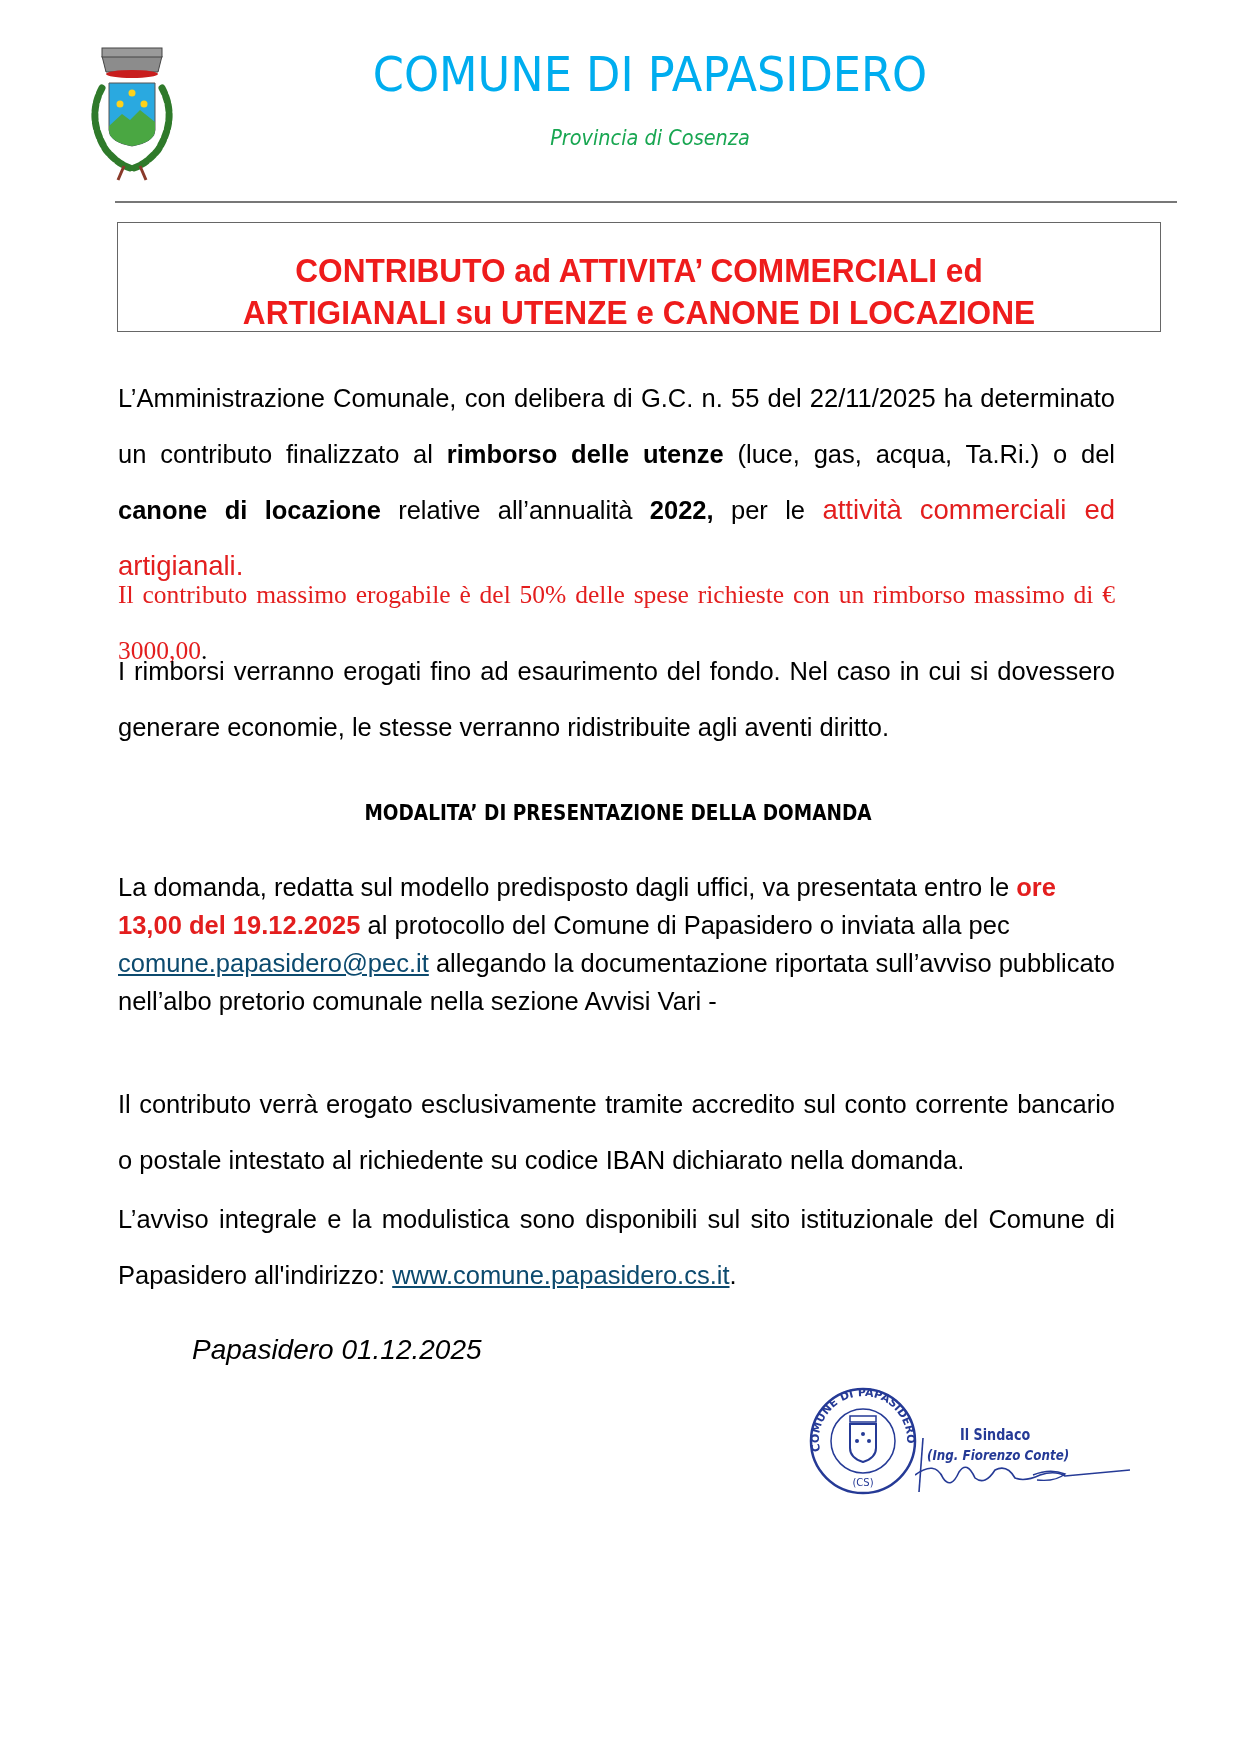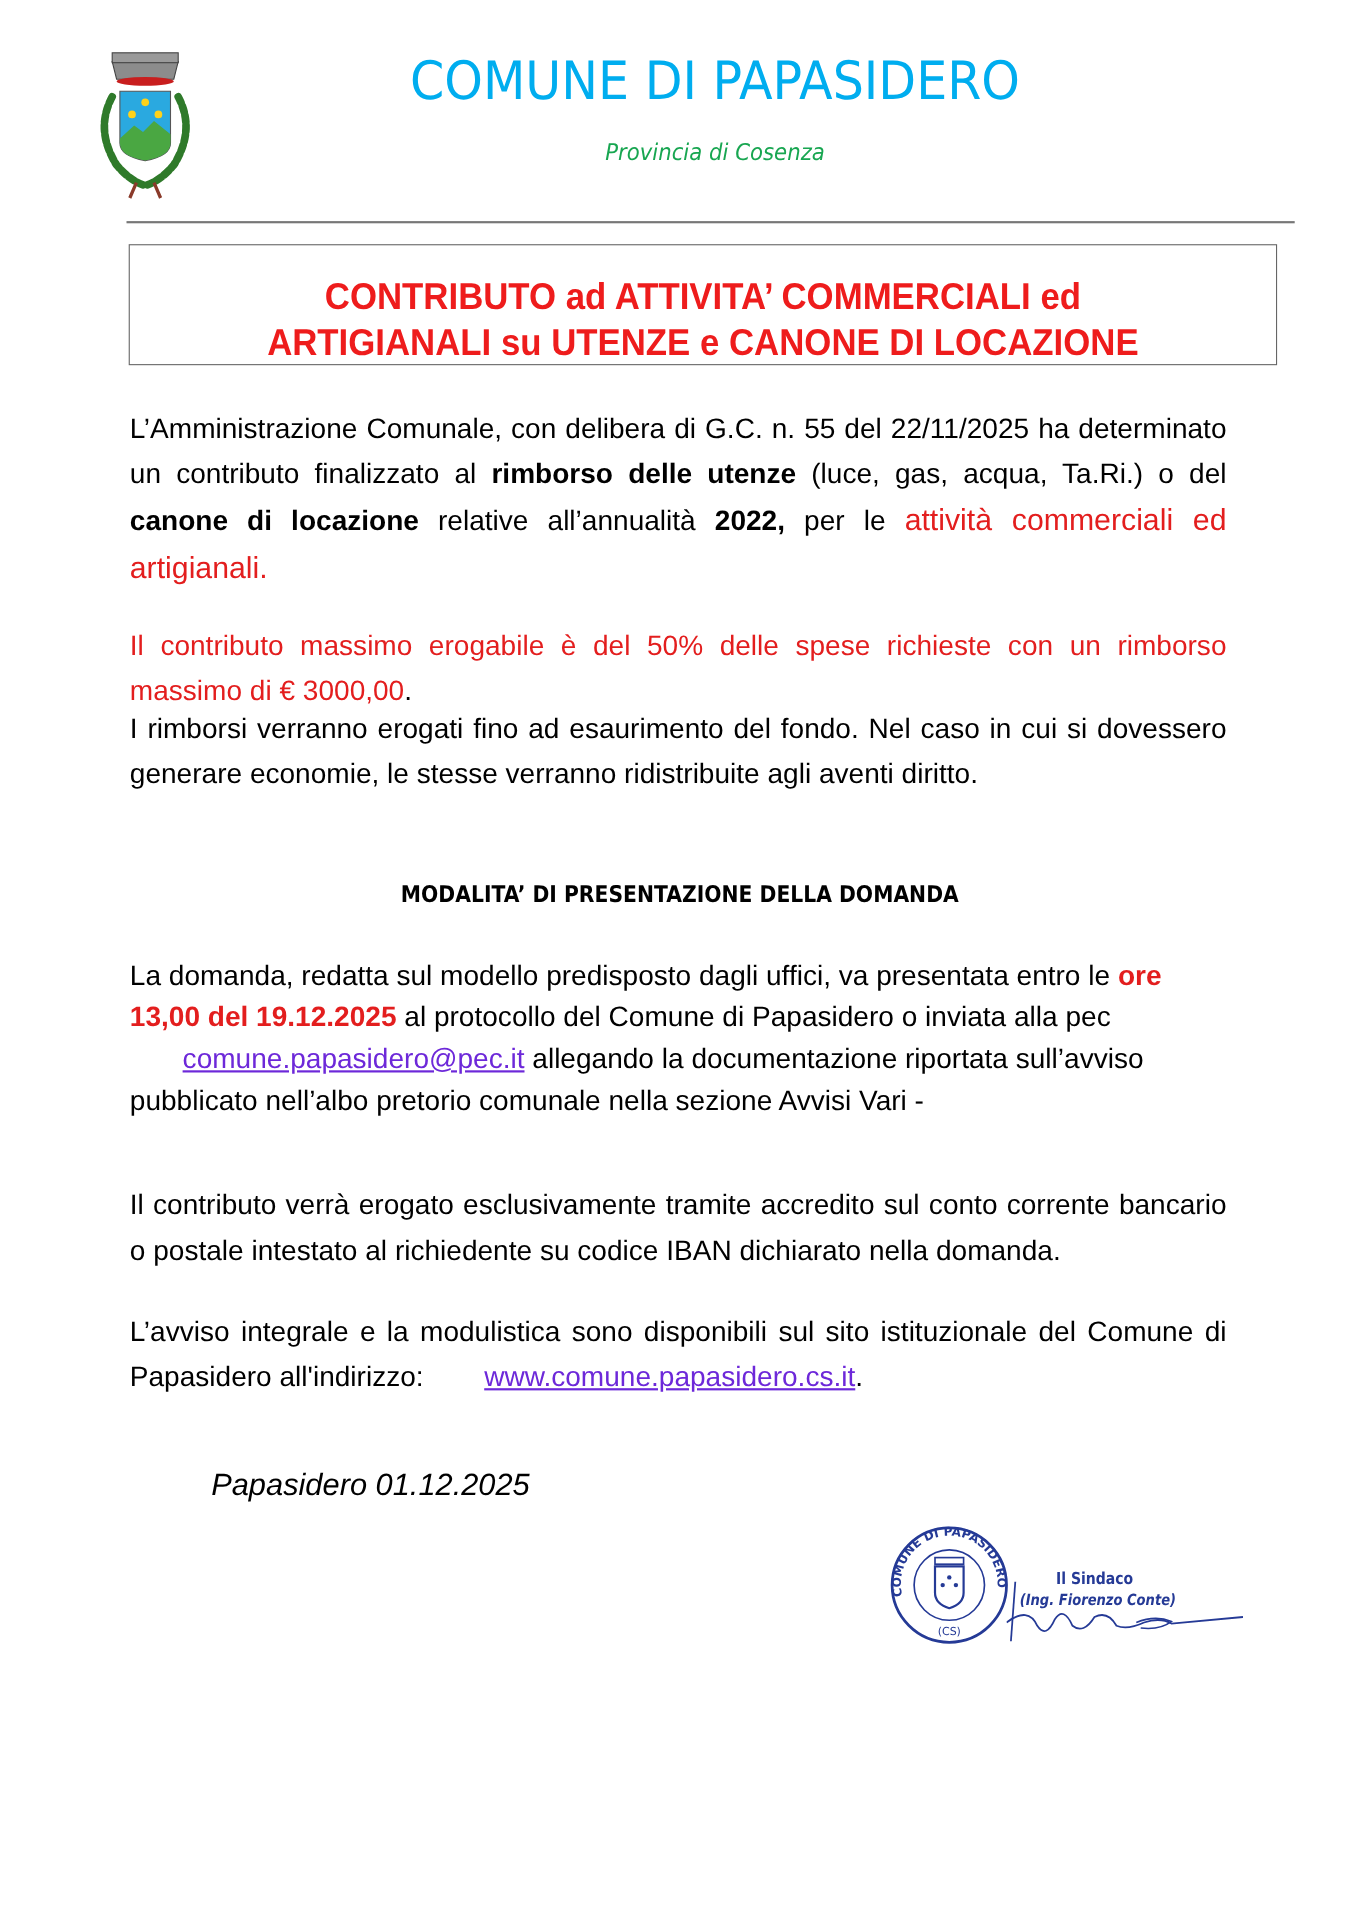--- a/index.html
+++ b/index.html
@@ -4,32 +4,32 @@
   <style>
     html, body { margin: 0; padding: 0; background: #ffffff; }
     body { width: 1241px; height: 1755px; position: relative; overflow: hidden; font-family: "Liberation Sans", sans-serif; color: #000; }
     .logo { position: absolute; left: 72px; top: 38px; width: 120px; height: 146px; }
     .header-title { position: absolute; left: 300px; top: 50px; width: 700px; text-align: center; font-family: "DejaVu Sans", sans-serif; font-size: 48px; color: #00adef; letter-spacing: 0px; transform: scaleX(0.93); transform-origin: center; line-height: 1; }
     .header-sub { position: absolute; left: 300px; top: 126px; width: 700px; text-align: center; font-family: "DejaVu Sans", sans-serif; font-style: italic; font-size: 21px; color: #18a651; transform: scaleX(0.92); transform-origin: center; }
     .rule { position: absolute; left: 115px; top: 201px; width: 1062px; height: 0; border-top: 2px solid #777; }
     .title-box { position: absolute; left: 117px; top: 222px; width: 1044px; height: 110px; border: 1.5px solid #666; box-sizing: border-box; text-align: center; }
     .title-box .line { font-family: "Liberation Sans", sans-serif; font-weight: bold; color: #ee1c1c; font-size: 34px; line-height: 42px; transform: scaleX(0.93); }
     .title-box .l1 { margin-top: 26px; }
-    .para { position: absolute; left: 118px; width: 997px; font-size: 25.5px; line-height: 41px; text-align: justify; text-align-last: left; }
+    .para { position: absolute; left: 118px; width: 997px; font-size: 25.5px; line-height: 56px; text-align: justify; text-align-last: left; }
     .p1 { top: 370px; }
     .p1 .red-large { color: #e31e1e; font-size: 27.5px; }
-    .p2 { top: 567px; color: #e31e1e; }
+    .p2 { top: 567px; color: #e31e1e; font-family: Liberation Serif, serif; }
     .p3 { top: 643px; }
     .section-heading { position: absolute; left: 118px; top: 801px; width: 1000px; text-align: center; font-family: "DejaVu Sans", sans-serif; font-weight: bold; font-size: 21px; transform: scaleX(0.88); transform-origin: center; }
     .p4 { top: 868px; line-height: 38px; text-align: left; }
     .p5 { top: 1036px; margin-top: 40px; }
     .p6 { top: 1191px; }
     .bold { font-weight: bold; }
     .red-bold { color: #e31e1e; font-weight: bold; }
-    .link { color: #6d28d9; text-decoration: underline; margin-left: 48px; }
+    .link { color: #0c4a6e; text-decoration: underline; }
     .date { position: absolute; left: 192px; top: 1334px; font-style: italic; font-size: 28px; }
     .stamp { position: absolute; left: 808px; top: 1386px; width: 110px; height: 110px; }
     .sign-title { position: absolute; left: 960px; top: 1426px; font-family: "DejaVu Sans", sans-serif; font-weight: bold; font-size: 15px; color: #253a96; transform: scaleX(0.85); transform-origin: left; }
     .sign-name { position: absolute; left: 927px; top: 1447px; font-family: "DejaVu Sans", sans-serif; font-style: italic; font-weight: bold; font-size: 14px; color: #253a96; transform: scaleX(0.85); transform-origin: left; }
     .signature { position: absolute; left: 915px; top: 1420px; width: 215px; height: 80px; }
   </style>
 </head>
 <body>
 
 <svg class="logo" viewBox="0 0 120 146">

